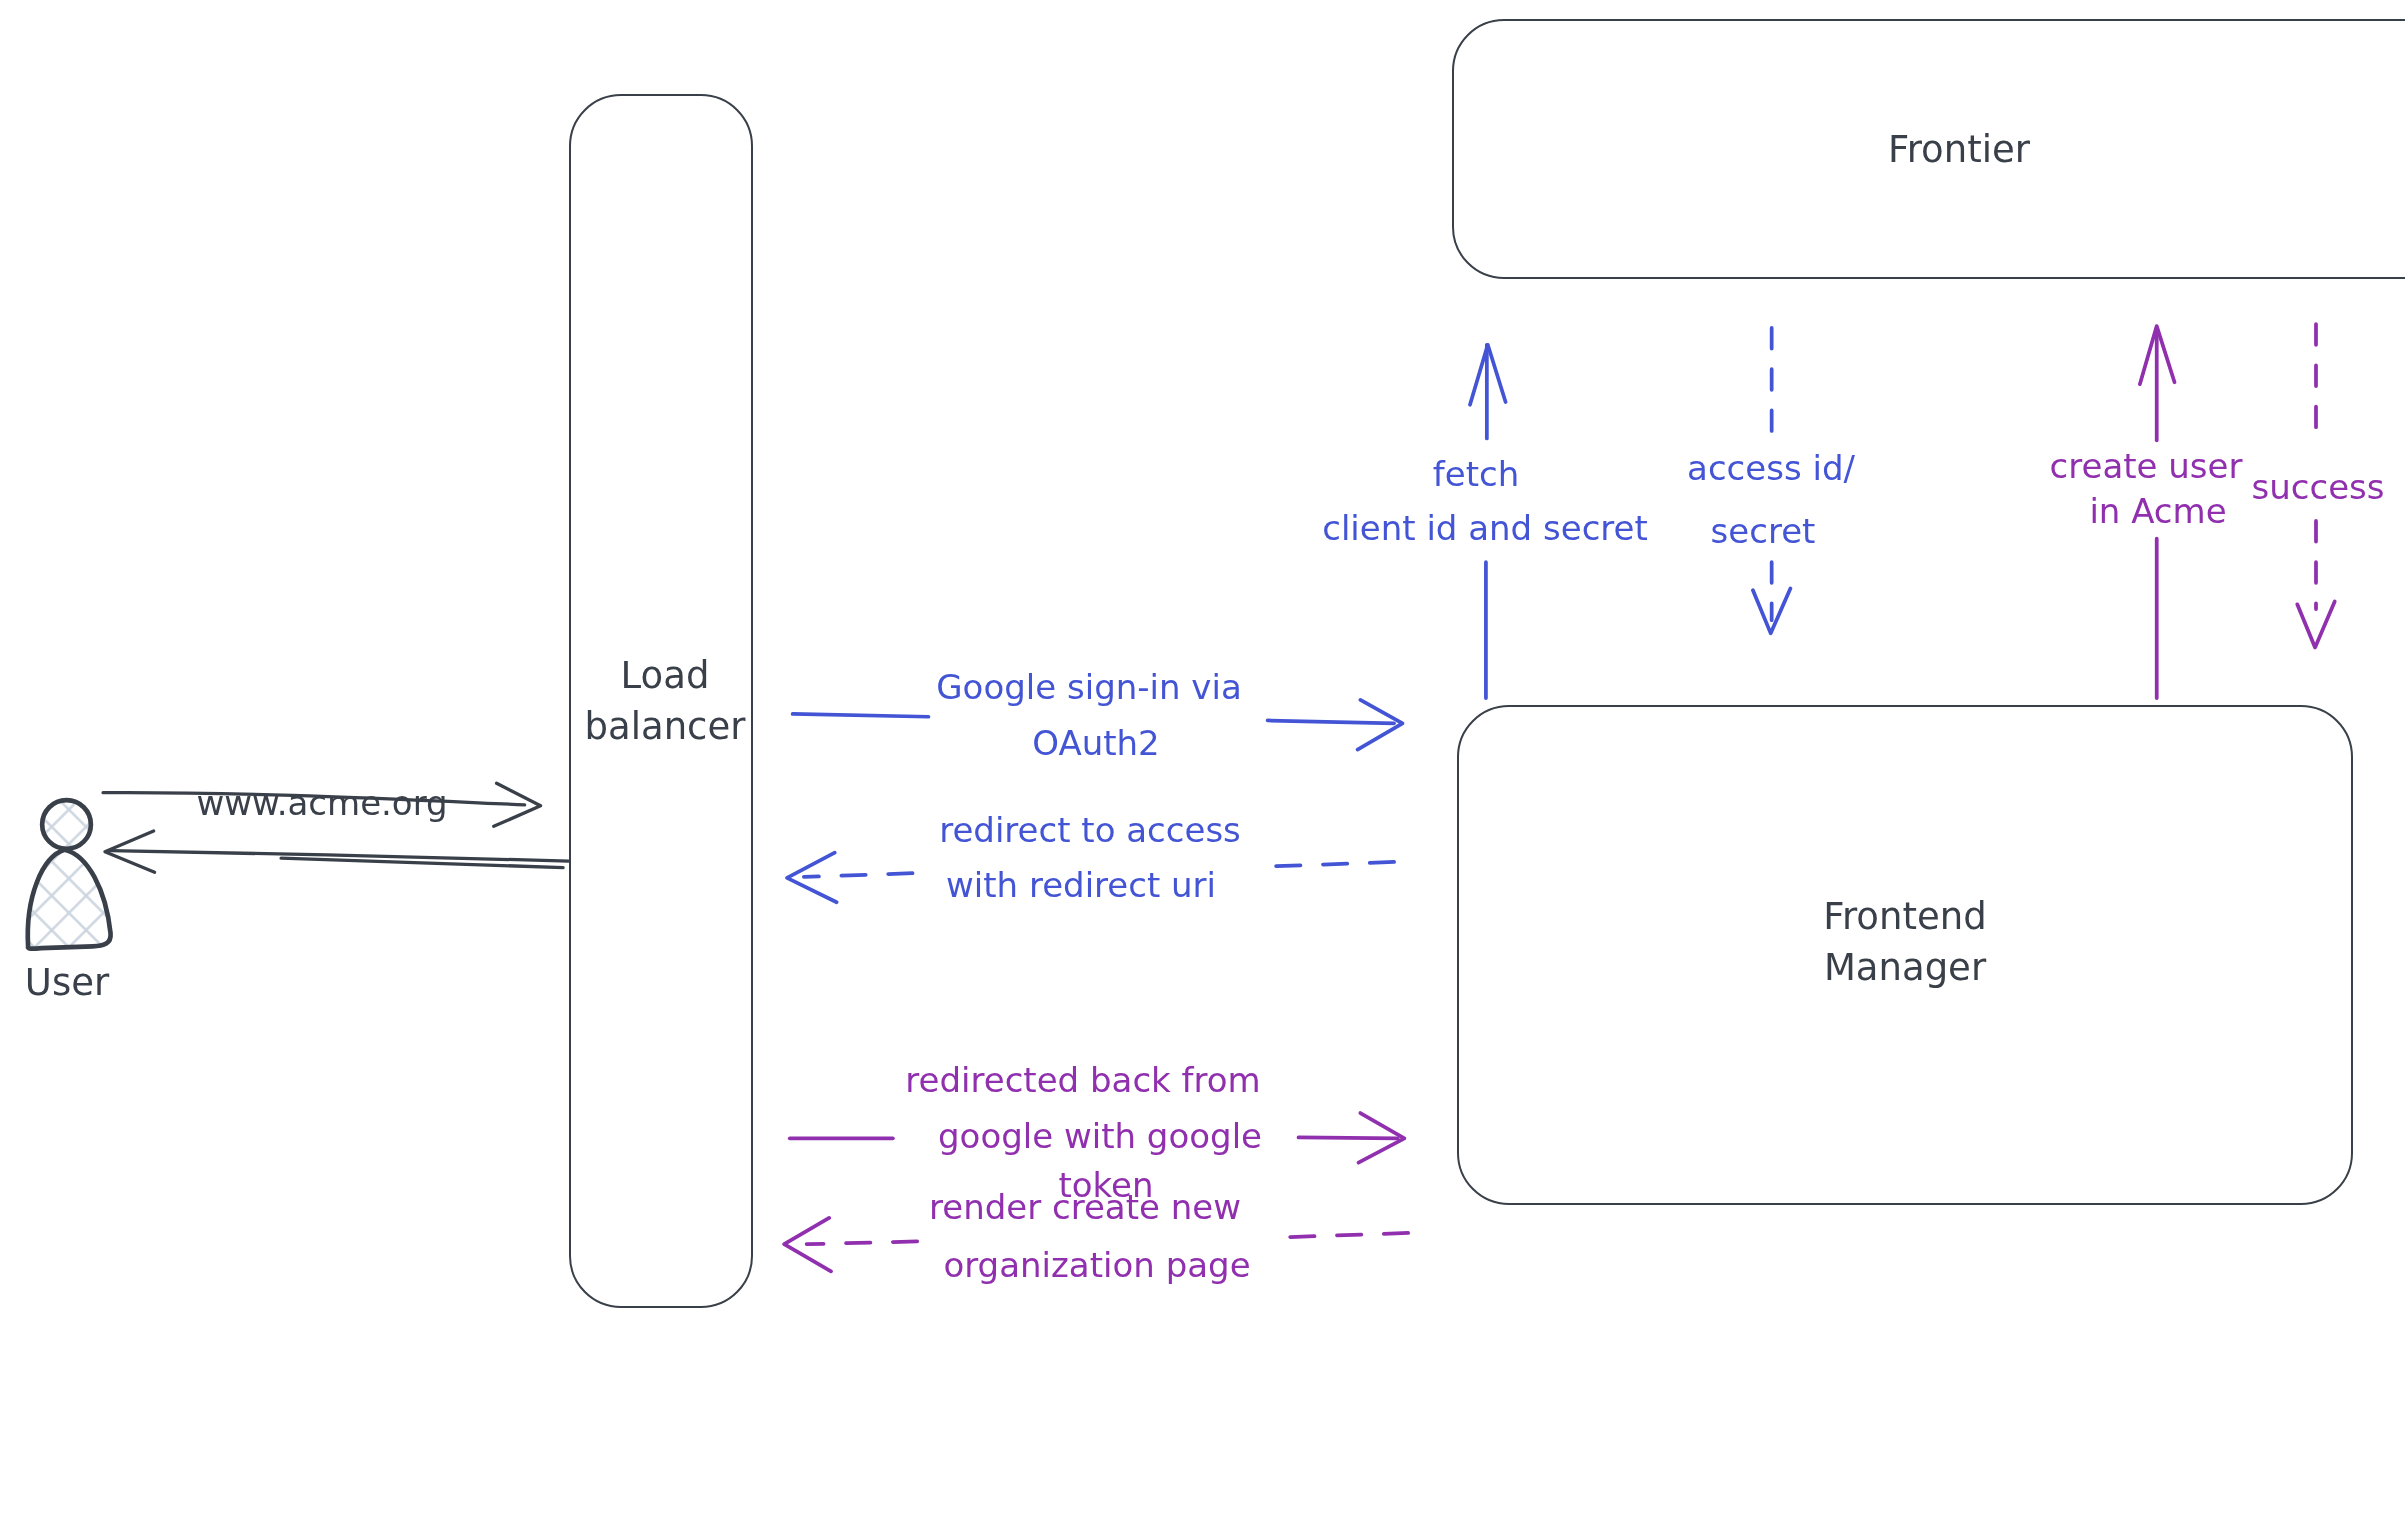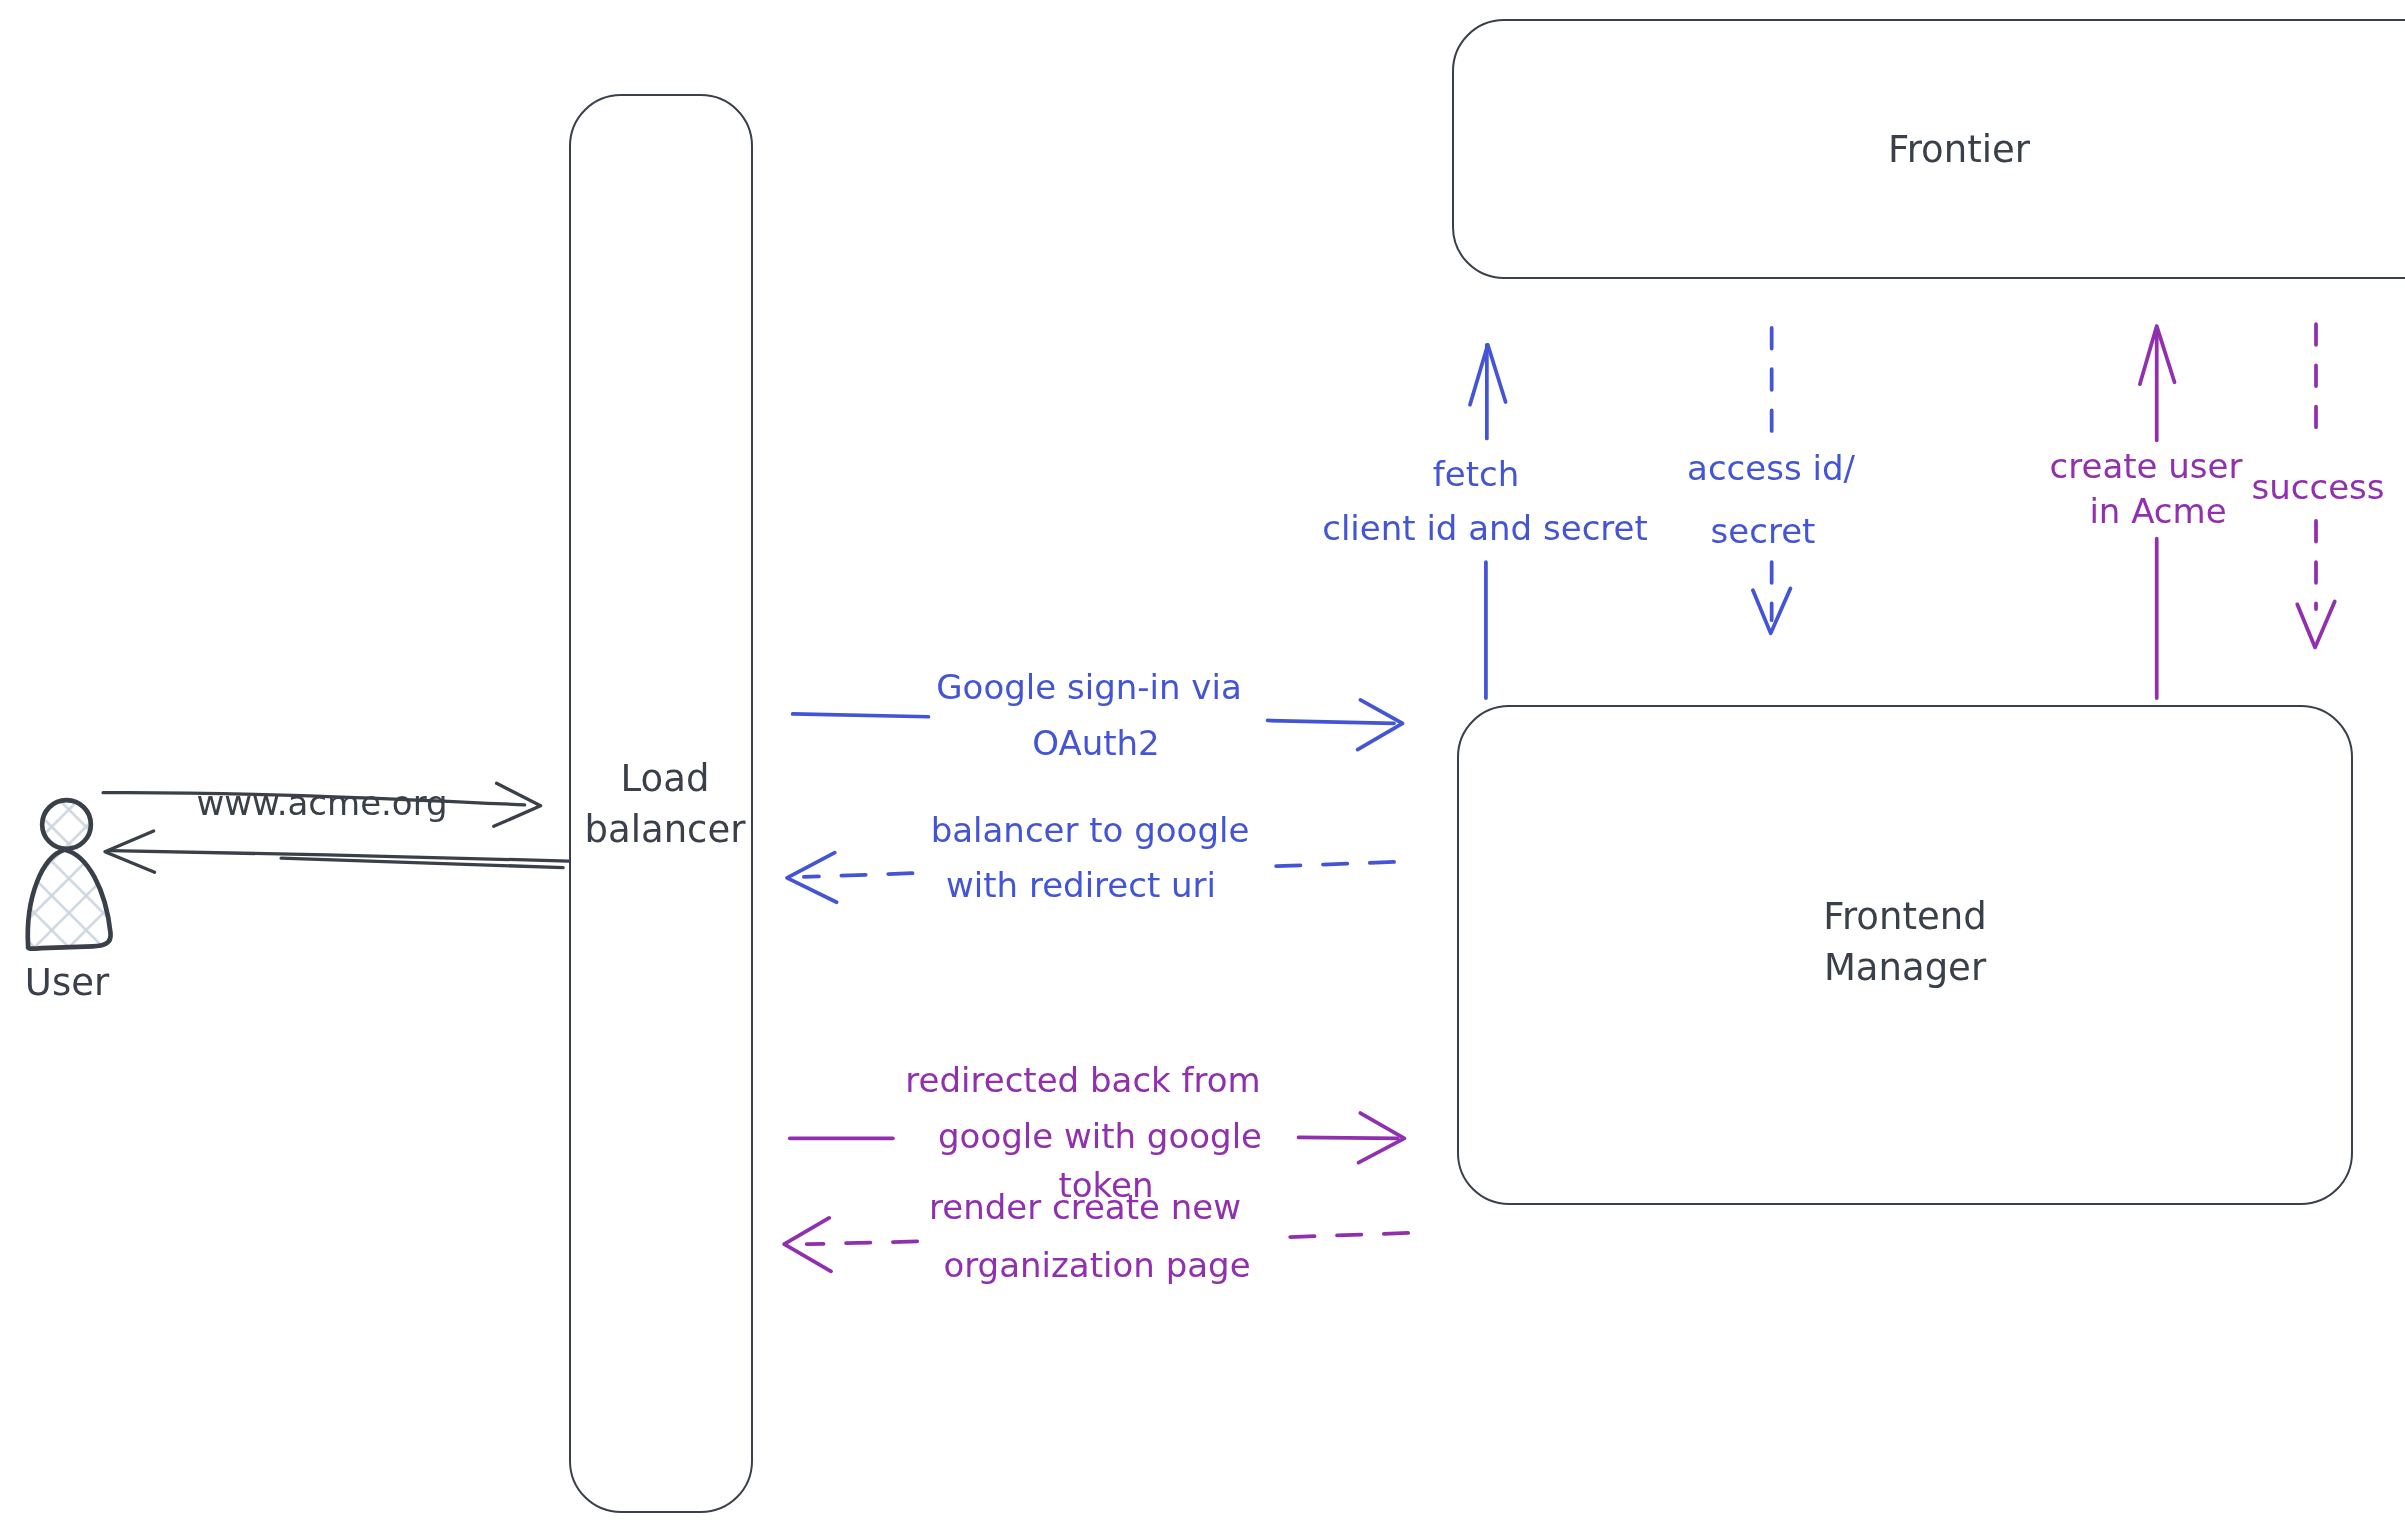--- a/index.html
+++ b/index.html
@@ -110,42 +110,42 @@
       <path d="M2284 410 L2302 348 L2321 408"></path>
     </g>
 
     <g stroke="#9130ae" stroke-width="4" fill="none" stroke-linecap="round" stroke-linejoin="round">
       <path stroke-dasharray="22 22" d="M2472 346 L2472 478"></path>
       <path stroke-dasharray="22 22" d="M2472 556 L2472 650"></path>
       <path d="M2452 645 L2471 691 L2492 642"></path>
     </g>
   </svg>
 
-  <div class="node" style="left:569px;top:94px;width:184px;height:1419px;padding-left:8px;">
+  <div class="node" style="left:569px;top:94px;width:184px;height:1214px;padding-left:8px;">
     <div class="node-label">Load</div>
     <div class="node-label">balancer</div>
   </div>
 
   <div class="node" style="left:1452px;top:19px;width:1014px;height:260px;">
     <div class="node-label">Frontier</div>
   </div>
 
   <div class="node" style="left:1457px;top:705px;width:896px;height:500px;padding-bottom:26px;">
     <div class="node-label">Frontend</div>
     <div class="node-label">Manager</div>
   </div>
 
   <div class="lbl node-text" style="left:67px;top:982px;">User</div>
 
   <div class="lbl c-ink" style="left:322px;top:803px;">www.acme.org</div>
 
   <div class="lbl c-blue" style="left:1089px;top:687px;">Google sign-in via</div>
   <div class="lbl c-blue" style="left:1096px;top:743px;">OAuth2</div>
 
-  <div class="lbl c-blue" style="left:1090px;top:830px;">balancer to google</div>
+  <div class="lbl c-blue" style="left:1090px;top:830px;">redirect to access</div>
   <div class="lbl c-blue" style="left:1081px;top:885px;">with redirect uri</div>
 
   <div class="lbl c-purple" style="left:1083px;top:1080px;">redirected back from</div>
   <div class="lbl c-purple" style="left:1100px;top:1136px;">google with google</div>
   <div class="lbl c-purple" style="left:1106px;top:1185px;">token</div>
 
   <div class="lbl c-purple" style="left:1085px;top:1207px;">render create new</div>
   <div class="lbl c-purple" style="left:1097px;top:1265px;">organization page</div>
 
   <div class="lbl c-blue" style="left:1476px;top:474px;">fetch</div>

